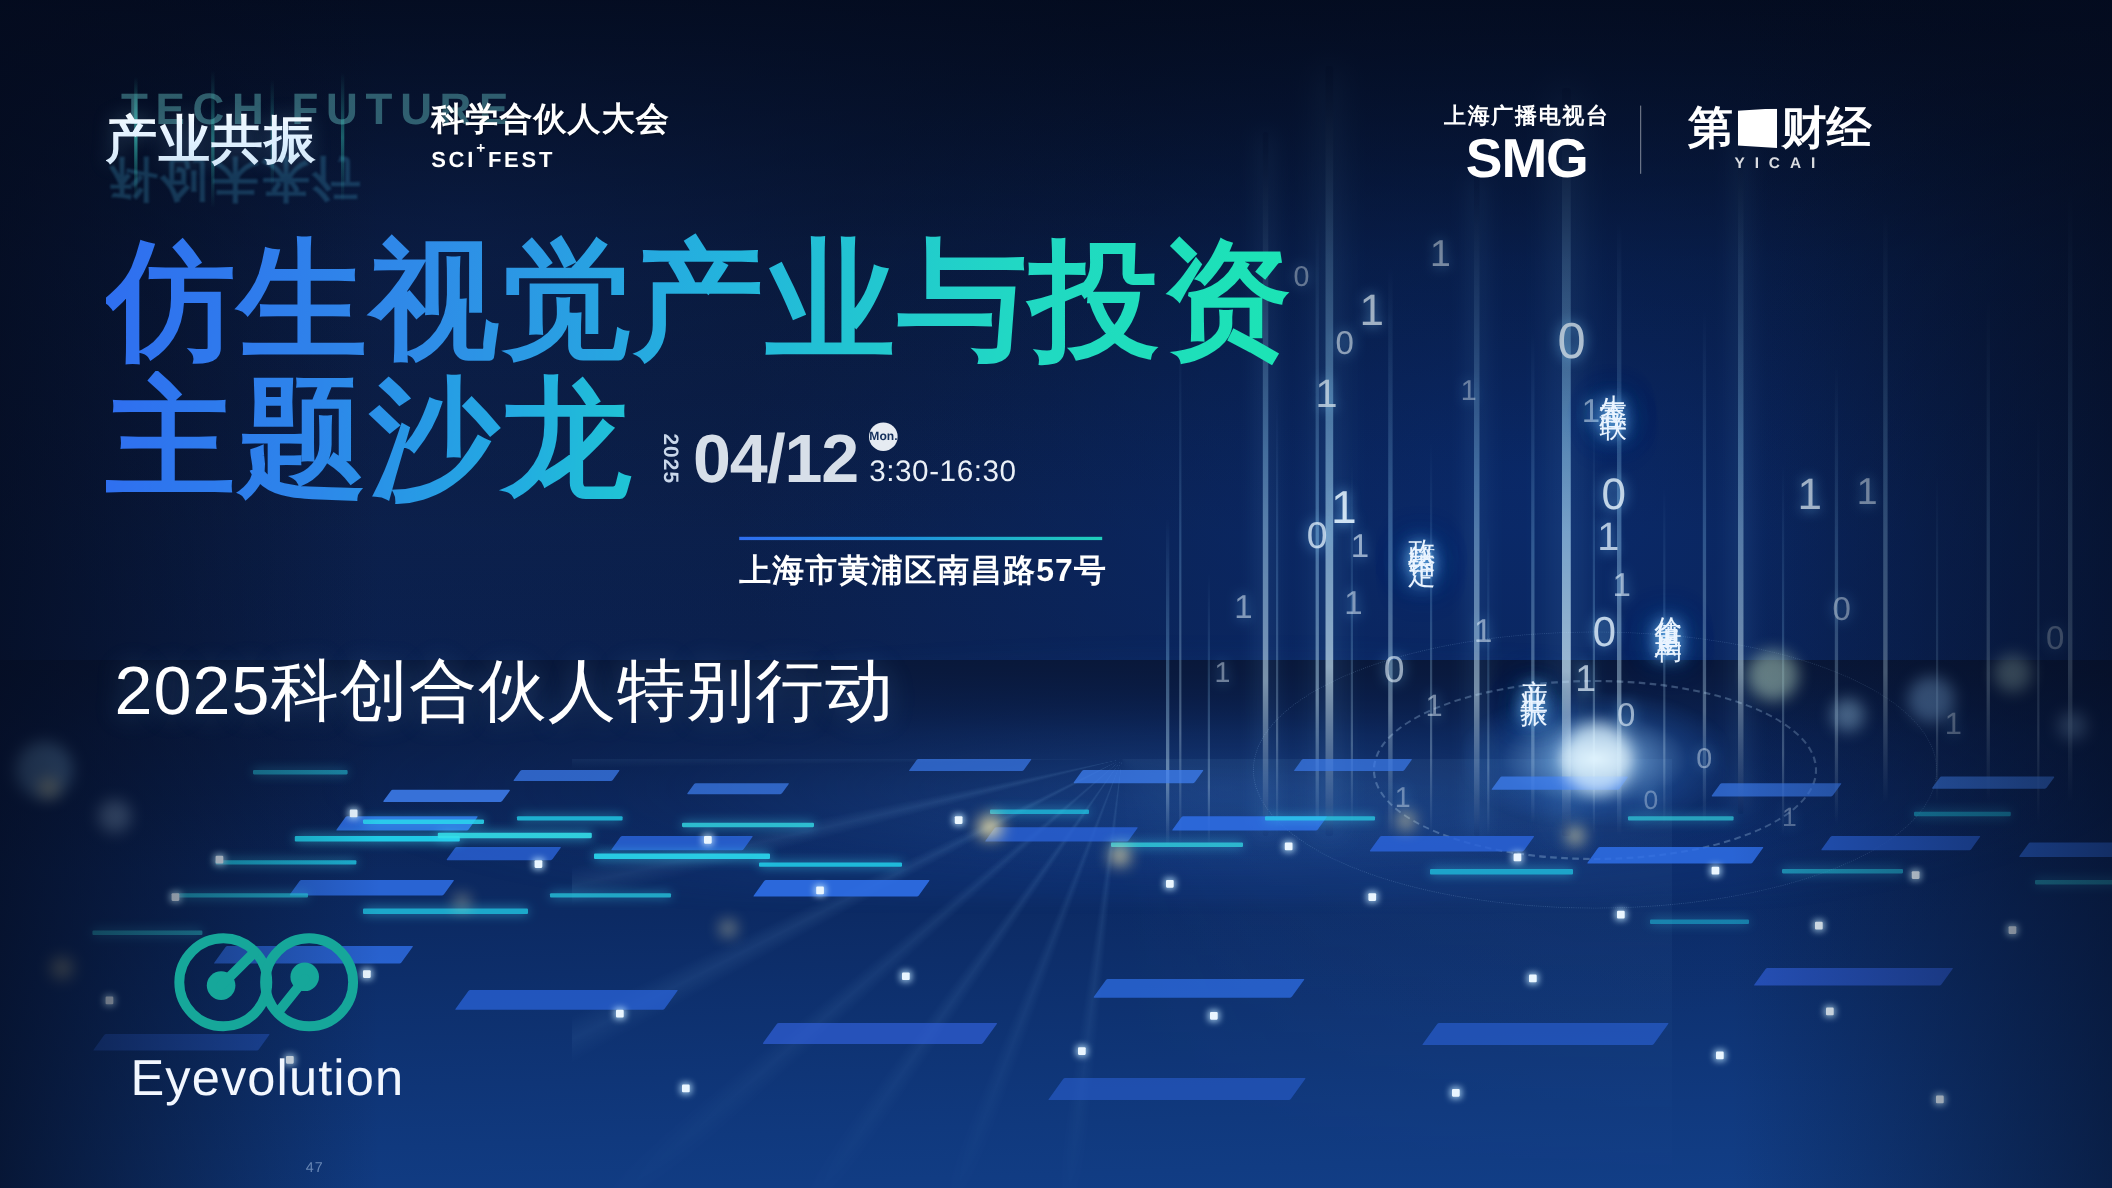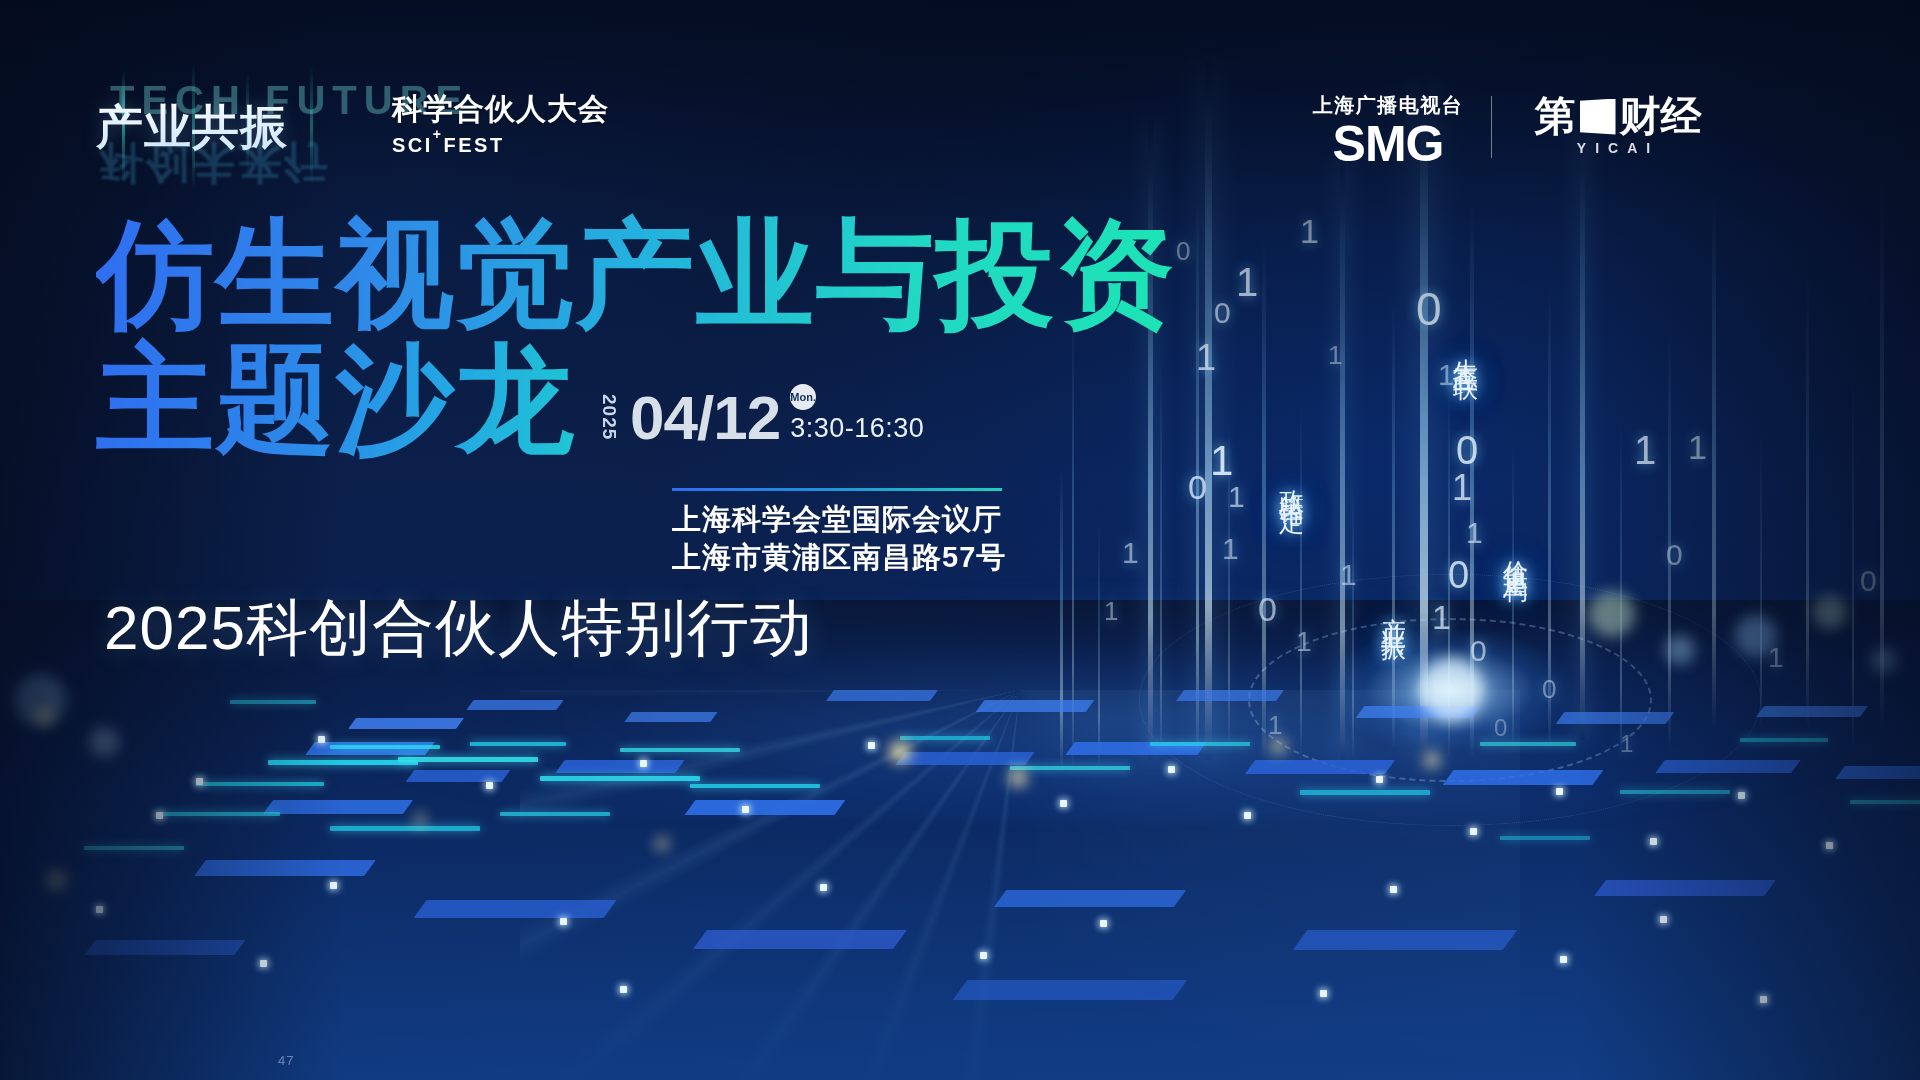--- a/index.html
+++ b/index.html
@@ -478,28 +478,42 @@
             <span class="date-day">Mon.</span>
             <span class="date-time">3:30-16:30</span>
           </div>
         </div>
       </div>
     </div>
   </div>
 
   <div class="venue">
     <div class="venue-rule"></div>
-    <div class="venue-line">上海科学会堂国际会议厅</div>
     <div class="venue-line">上海市黄浦区南昌路57号</div>
   </div>
 
   <div class="subtitle">2025科创合伙人特别行动</div>
 
   <div id="keywords">
       <div class="vlabel" style="left: 1276px; top: 470px;">政策锚定</div>
       <div class="vlabel" style="left: 1378px; top: 598px;">产业共振</div>
       <div class="vlabel" style="left: 1450px; top: 338px;">生态互联</div>
       <div class="vlabel" style="left: 1500px; top: 540px;">价值重构</div>
     </div>
 
+  <div class="eyev">
+    <svg width="180" height="110" viewBox="0 0 180 110">
+      <g fill="none" stroke="#16a79a" stroke-width="9">
+        <circle cx="50" cy="55" r="40"></circle>
+        <circle cx="128" cy="55" r="40"></circle>
+      </g>
+      <path d="M 50 15 A 40 40 0 0 1 88 55 A 40 40 0 0 0 128 95" fill="none" stroke="#0a2a4a" stroke-width="16" opacity="0"></path>
+      <circle cx="48" cy="58" r="13" fill="#16a79a"></circle>
+      <circle cx="124" cy="50" r="13" fill="#16a79a"></circle>
+      <path d="M 48 58 L 78 28" stroke="#16a79a" stroke-width="9" stroke-linecap="round" fill="none"></path>
+      <path d="M 124 52 L 100 82" stroke="#16a79a" stroke-width="9" stroke-linecap="round" fill="none"></path>
+      <path d="M 50 16 A 40 40 0 0 1 50 94" stroke="#0e2a56" stroke-width="0" fill="none"></path>
+    </svg>
+    <div class="word">Eyevolution</div>
+  </div>
 
   <div class="corner-mark">47</div>
 </div>
 
 </body></html>

